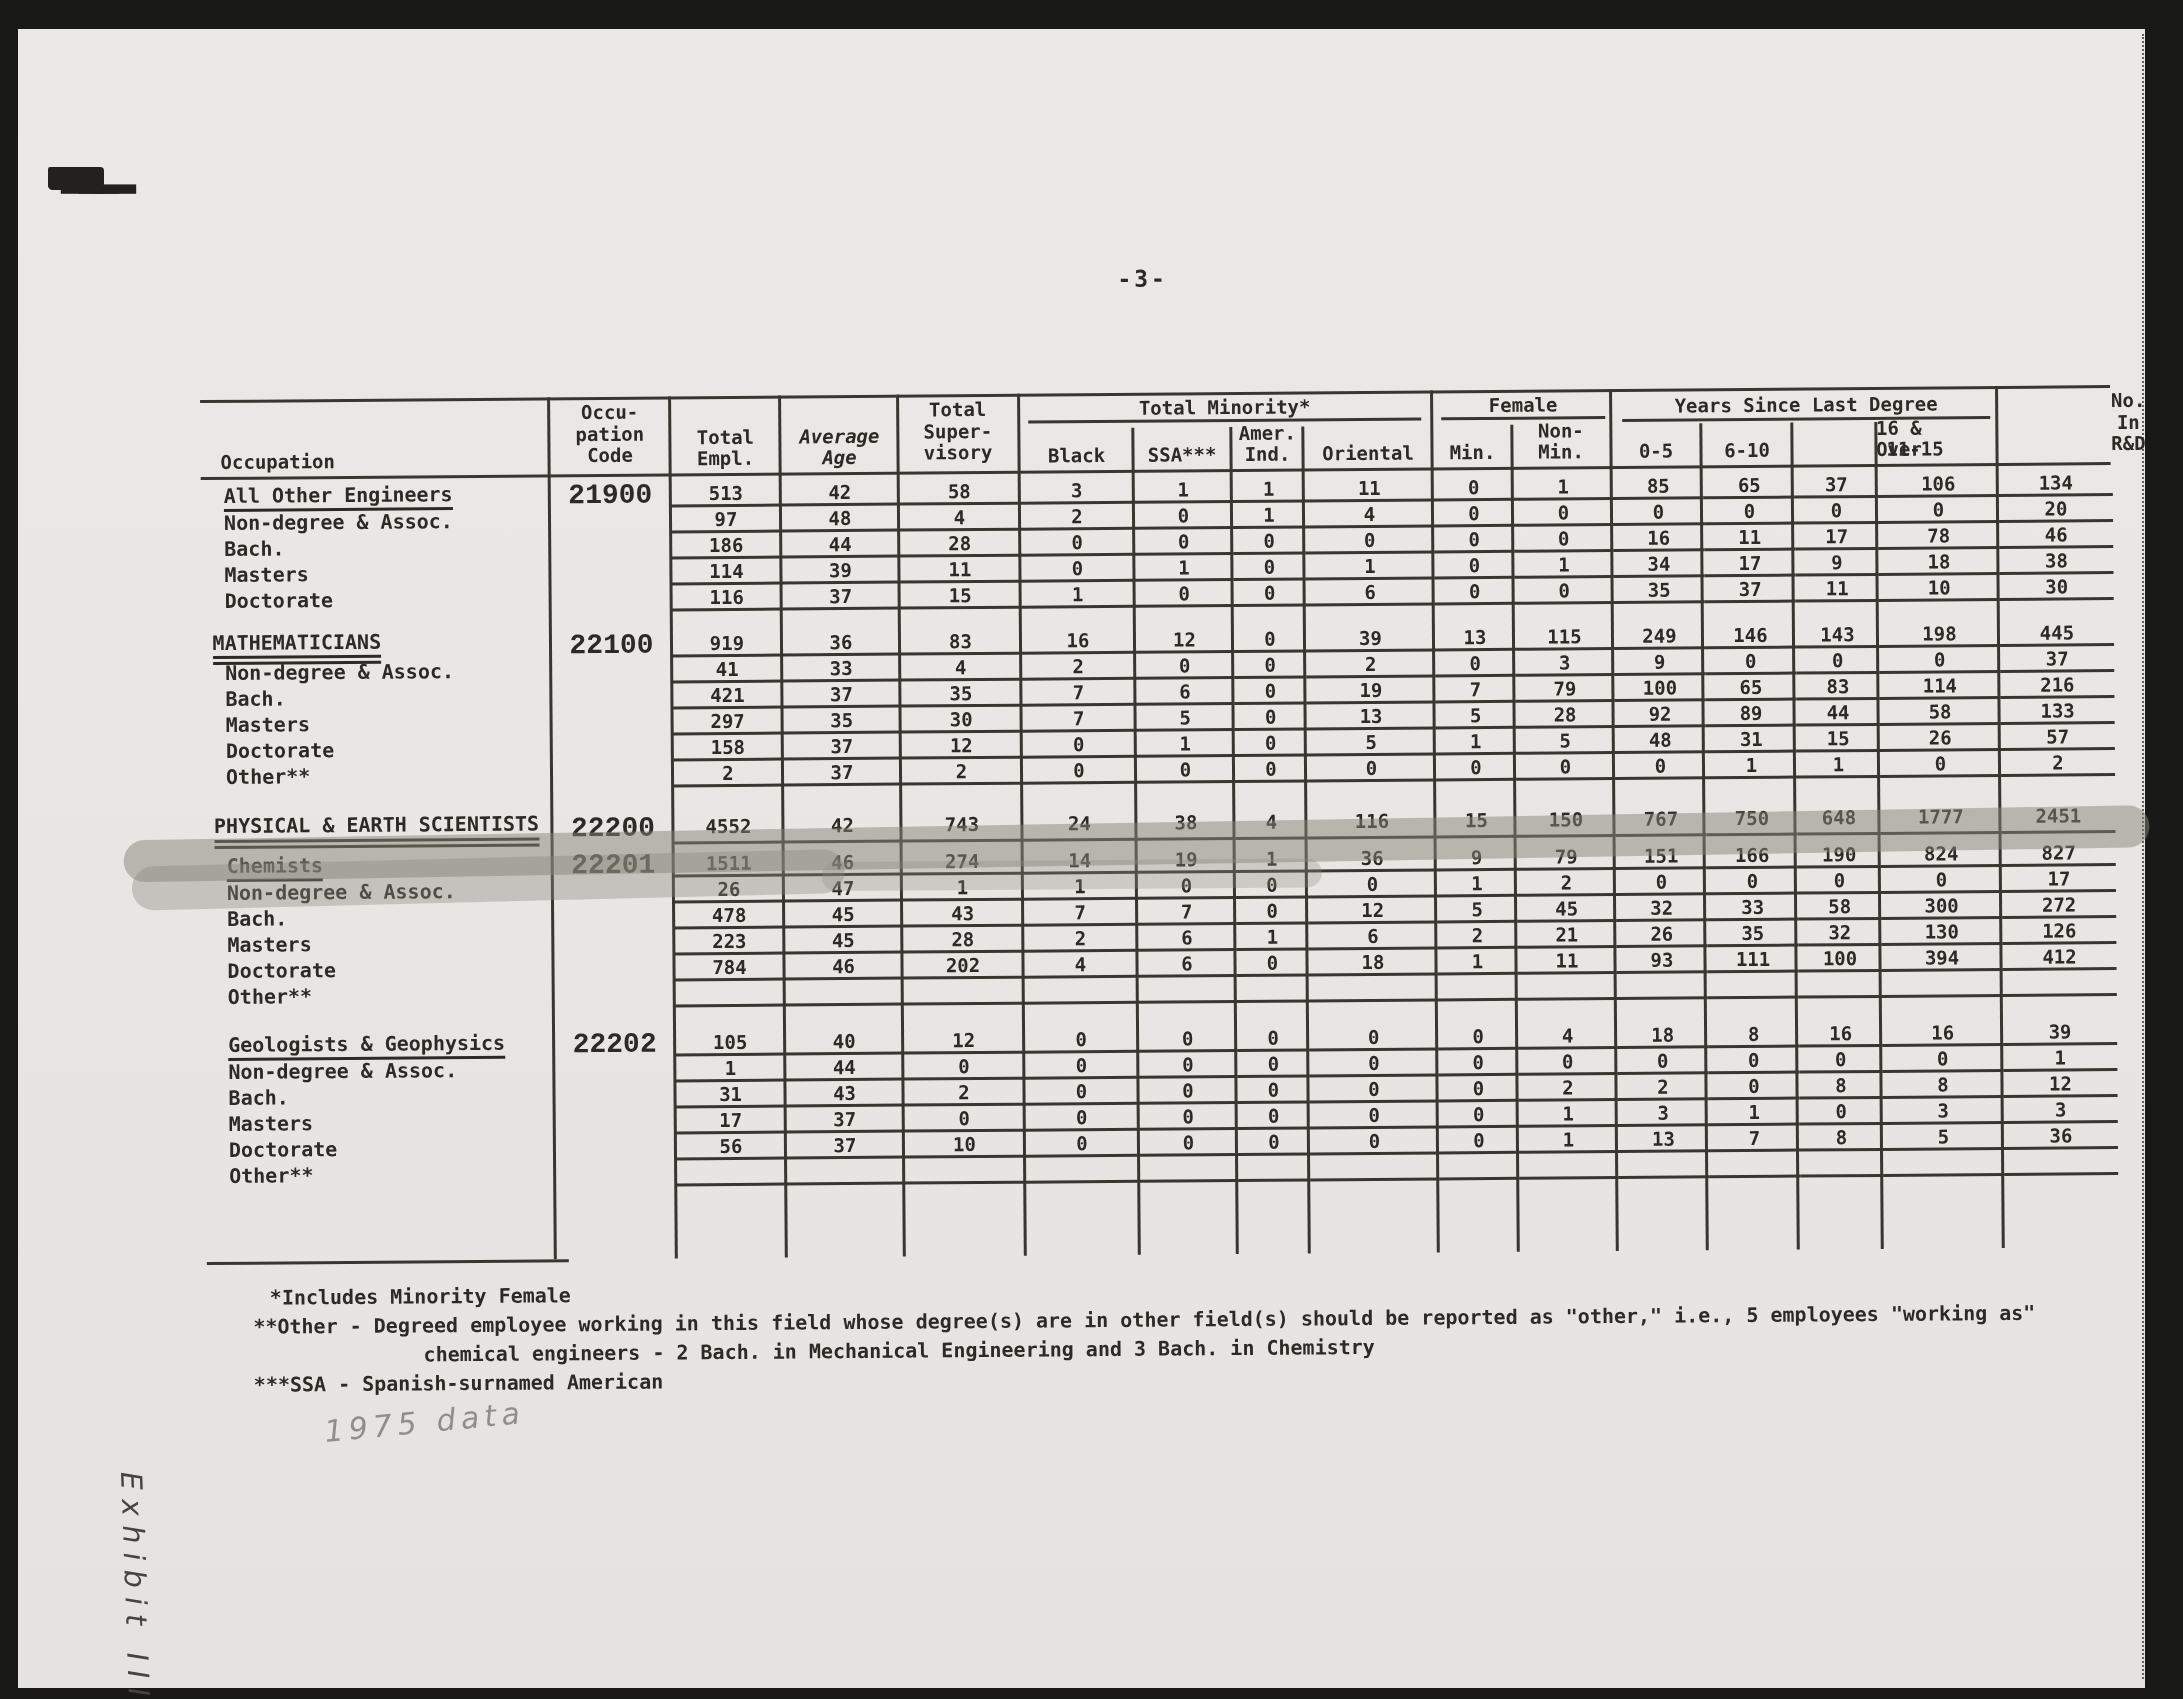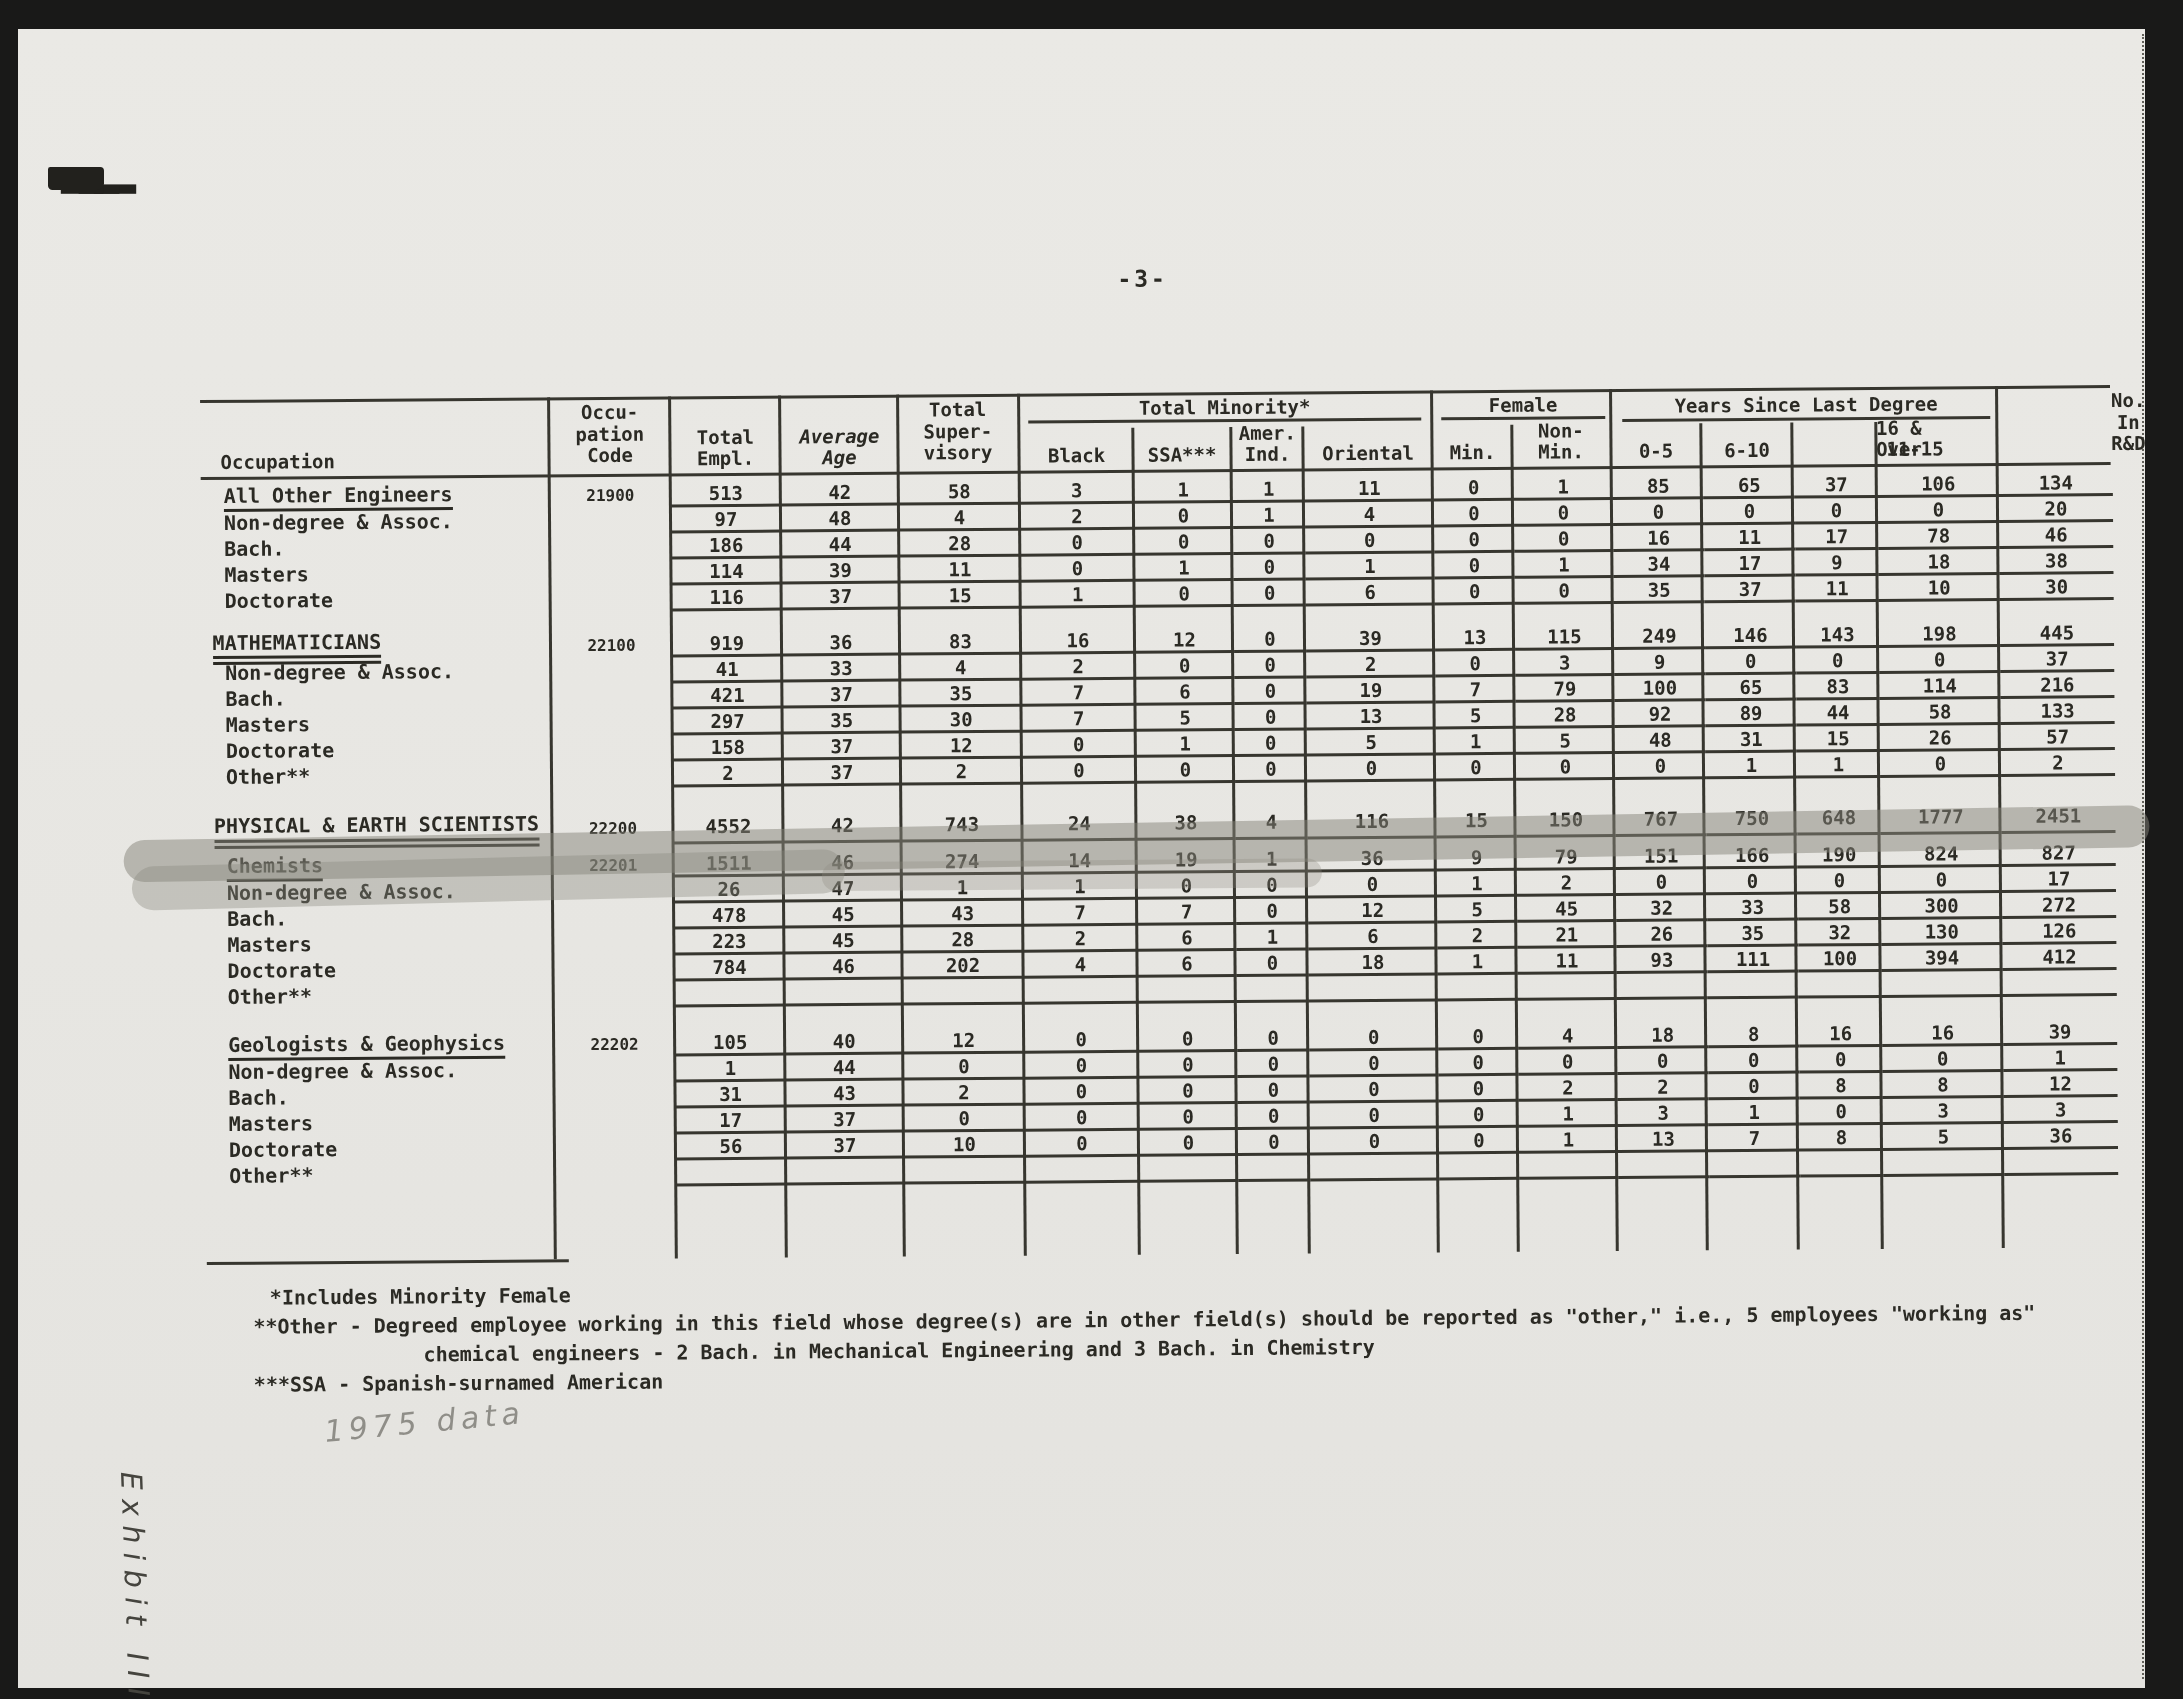--- a/index.html
+++ b/index.html
@@ -53,21 +53,21 @@
     position:absolute;left:0;width:1910px;display:grid;
     grid-template-columns:349px 121px 110px 118px 121px 114px 99px 72px 129px 80px 99px 91px 91px 83px 121px 114px;
     grid-auto-rows:26px;
   }
   .cell{box-sizing:border-box;display:flex;align-items:center;font-weight:bold;}
   .cell.lab{font-size:20px;padding-left:23px;justify-content:flex-start;white-space:nowrap;}
   .cell.lab.caps{padding-left:10.6px;}
   .cell.lab span{padding-bottom:1.5px;}
   .cell.lab.t1 span{border-bottom:3px solid var(--ink);}
   .cell.lab.t2 span{border-bottom:9px double var(--ink);}
-  .cell.code{font-size:16px;justify-content:center;}
+  .cell.code{font-size:28px;justify-content:center;font-family:Liberation Mono, monospace;}
   .cell.num{font-size:19px;justify-content:center;}
   .cell.u{border-bottom:3px solid var(--line);}
   
   .highlight{position:absolute;pointer-events:none;}
   .h1{left:106px;top:801px;width:2026px;height:42px;background:rgba(134,132,122,.50);
       border-radius:21px;transform:rotate(-0.55deg);}
   .h2{left:114px;top:831px;width:713px;height:44px;background:rgba(138,136,126,.38);
       border-radius:23px;transform:rotate(-1deg);}
   .h3{left:804px;top:838px;width:500px;height:29px;background:rgba(142,140,130,.30);
       border-radius:15px;}

